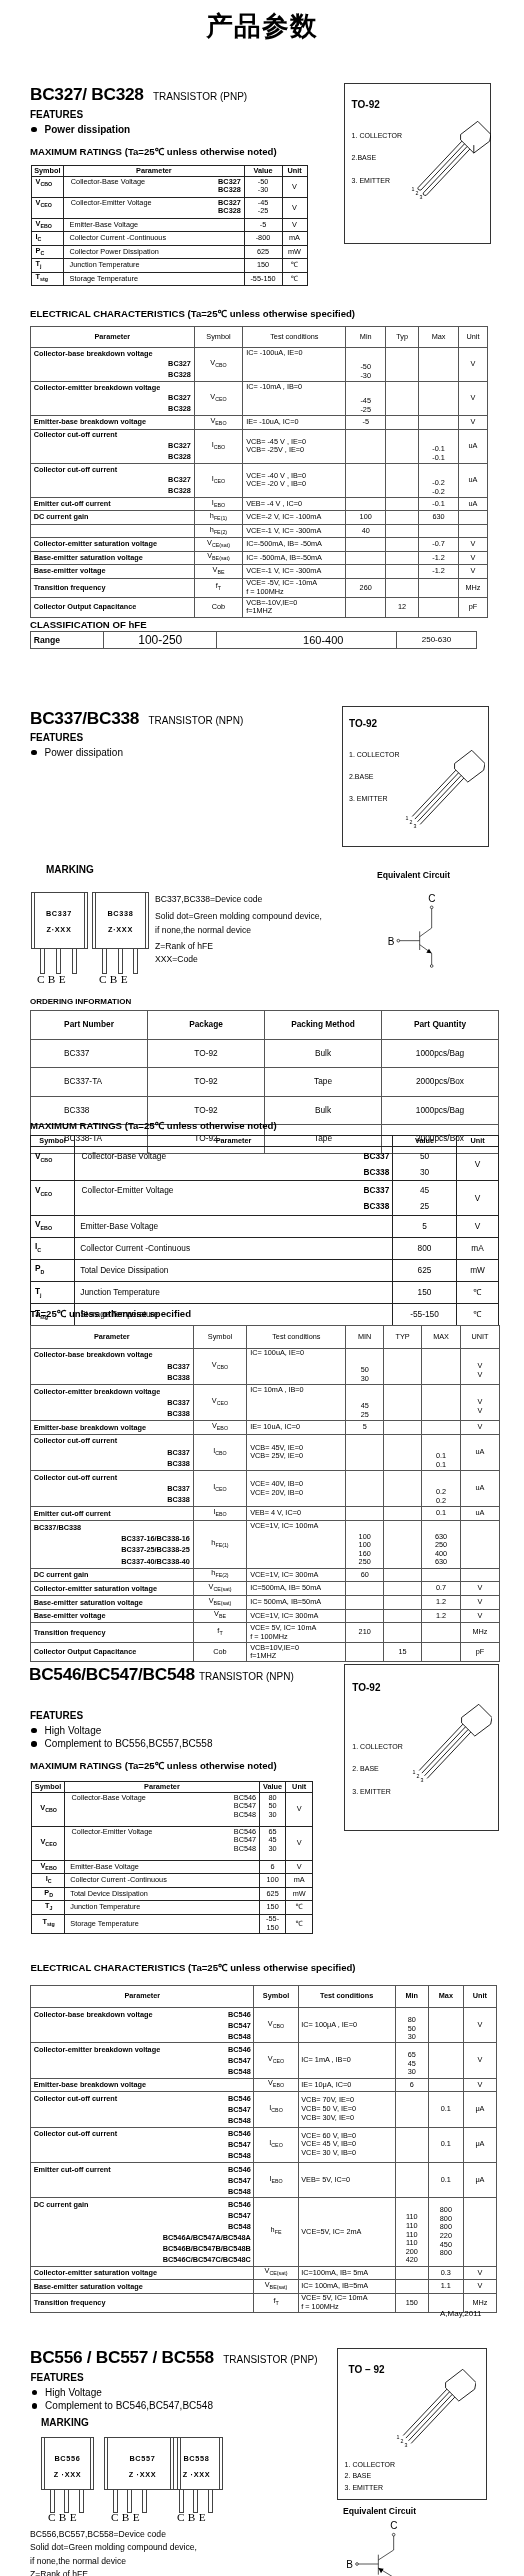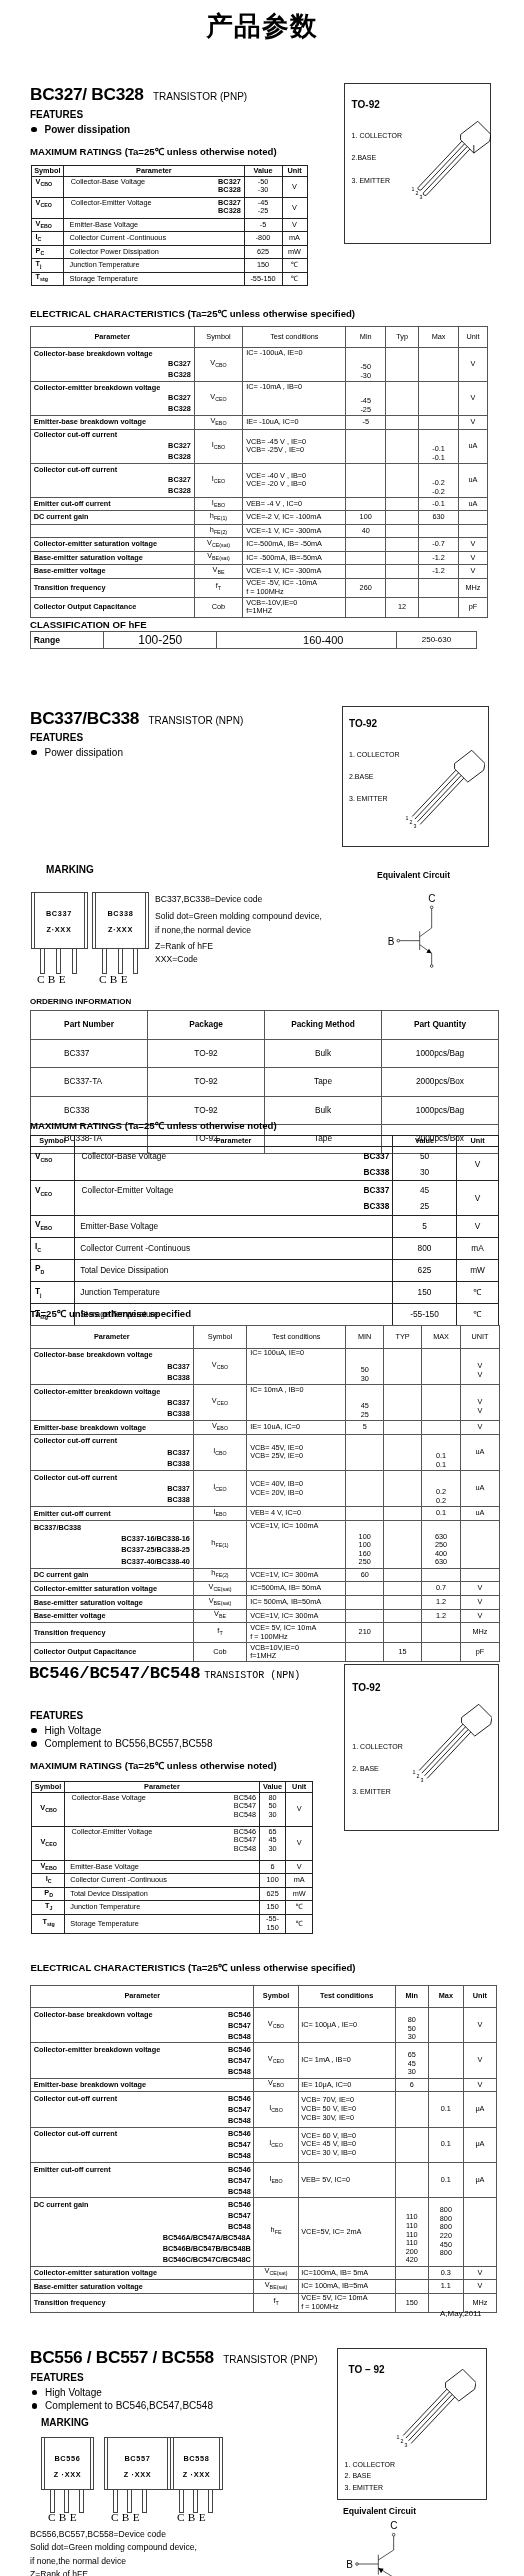--- a/index.html
+++ b/index.html
@@ -581,21 +581,21 @@
         <td class="c"><span class="sym">Cob</span></td>
         <td style="vertical-align:middle">VCB=10V,IE=0<br>f=1MHZ</td>
         <td class="c" style="vertical-align:middle"></td>
         <td class="c">15</td>
         <td class="c" style="vertical-align:middle"></td>
         <td class="c">pF</td>
       </tr>
     </tbody>
   </table>
 
-<div class="abs part-title" style="left:29px; top:1664px;font-family:Liberation Mono, monospace;">
+<div class="abs part-title" style="left:29px; top:1664px;">
   <span>BC546/BC547/BC548</span><span class="part-sub" style="margin-left:4px;">TRANSISTOR (NPN)</span>
 </div>
 <div class="abs h-features" style="left:30px; top:1710px;">FEATURES</div>
 <ul class="abs bullet-list" id="bc546-features" style="left:30px; top:1724px;">
     <li>High Voltage</li>
     <li>Complement to BC556,BC557,BC558</li>
   </ul>
 <div class="abs sec-title" style="left:30px; top:1759px;">MAXIMUM RATINGS (Ta=25℃ unless otherwise noted)</div>
 
 <div class="abs pkg-box" style="left:344px; top:1664px; width:155px; height:167px;">
@@ -805,21 +805,21 @@
 <div class="abs h-features" style="left:41px; top:2417px;">MARKING</div>
 
 <div class="marking-chip" style="left:41px; top:2437px; width:53px; height:53px;">
   <div class="inner"></div>
   <div class="l1" style="top:16px;">BC556</div>
   <div class="l2" style="top:32px;">Z ·XXX</div>
 </div>
 <div class="leg" style="left:50px; top:2490px; height:22.6px;"></div>
 <div class="leg" style="left:64px; top:2490px; height:22.6px;"></div>
 <div class="leg" style="left:79px; top:2490px; height:22.6px;"></div>
-<div class="marking-chip" style="left:104px; top:2437px; width:67px; height:53px;padding-left:48px;">
+<div class="marking-chip" style="left:104px; top:2437px; width:77px; height:53px;padding-left:48px;">
   <div class="inner"></div>
   <div class="l1" style="top:16px;">BC557</div>
   <div class="l2" style="top:32px;">Z ·XXX</div>
 </div>
 <div class="leg" style="left:113px; top:2490px; height:22.6px;"></div>
 <div class="leg" style="left:127px; top:2490px; height:22.6px;"></div>
 <div class="leg" style="left:142px; top:2490px; height:22.6px;"></div>
 <div class="marking-chip" style="left:170px; top:2437px; width:53px; height:53px;">
   <div class="inner"></div>
   <div class="l1" style="top:16px;">BC558</div>

